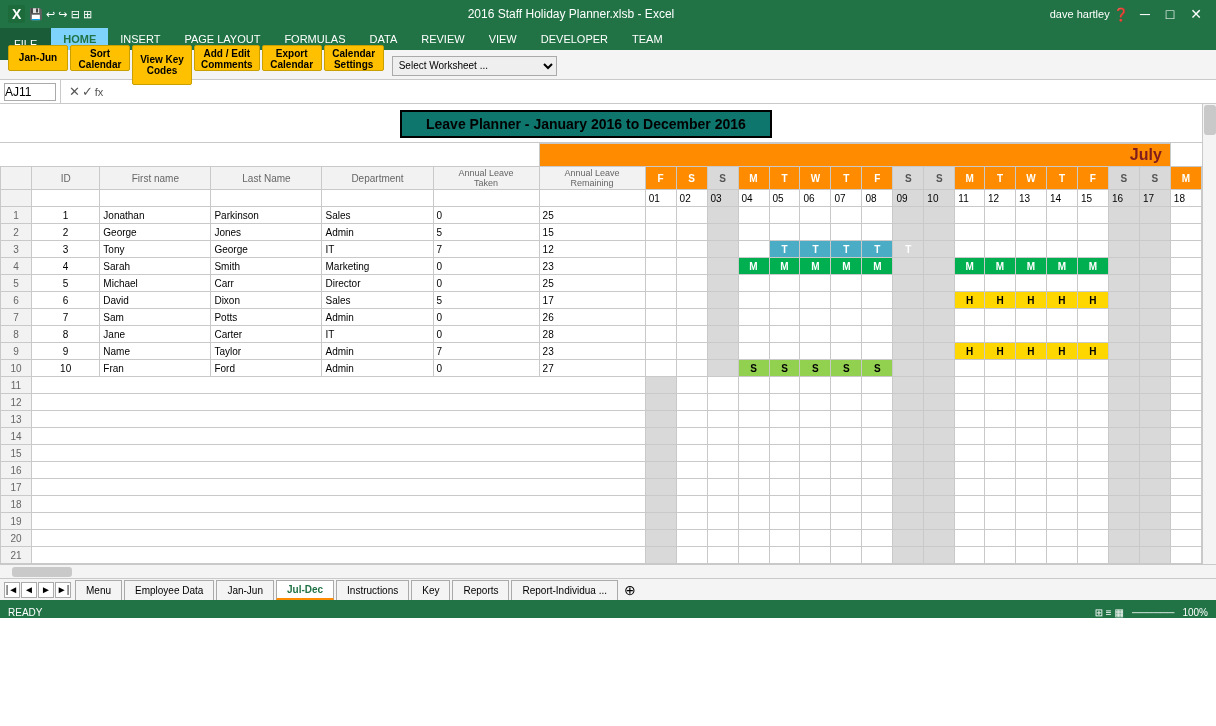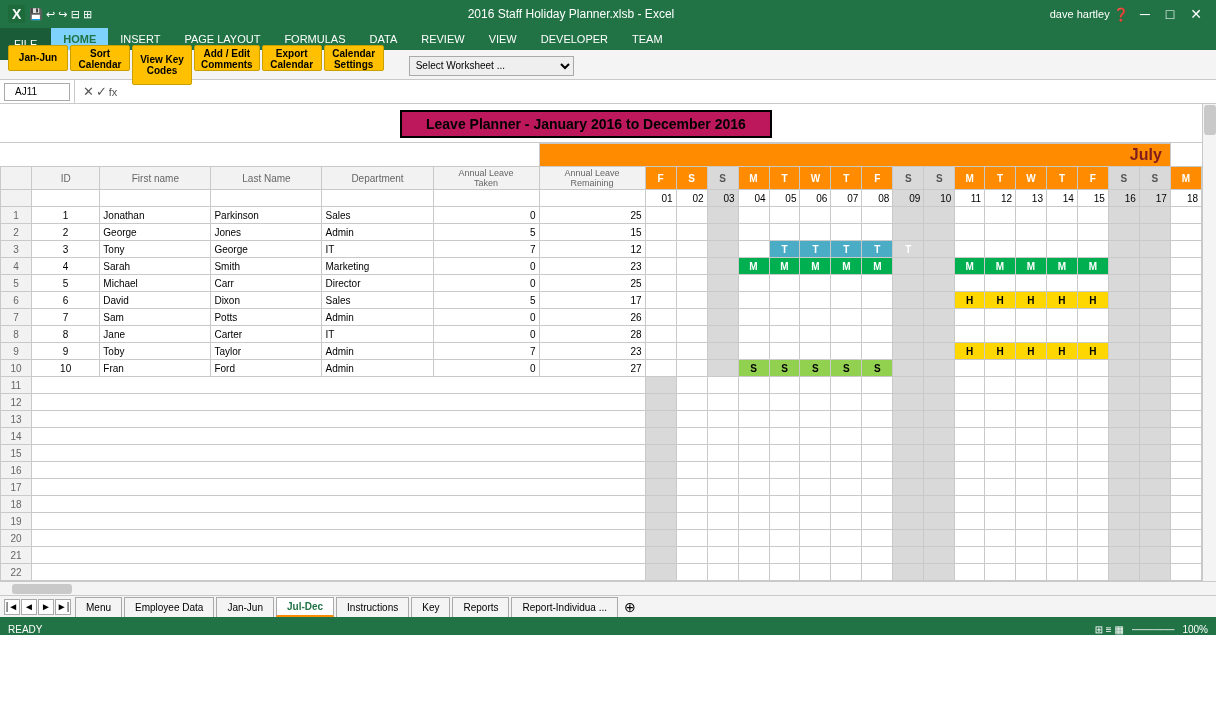--- a/index.html
+++ b/index.html
@@ -59,24 +59,24 @@
     
     .formula-bar {
       background: #fff;
       border-bottom: 1px solid #c9c9c9;
       display: flex;
       align-items: center;
       height: 24px;
       padding: 0 4px;
     }
     .name-box {
-      width: 66px;
+      width: 52px;
       border: 1px solid #aaa;
-      padding: 1px 10px;
-      font-size: 10px;
+      padding: 1px 0;
+      font-size: 12px;
       height: 18px;
     }
     .formula-icons { display: flex; align-items: center; gap: 2px; color: #555; font-size: 13px; margin: 0 4px; }
     .formula-input { flex: 1; border: none; outline: none; font-size: 11px; padding: 0 4px; }
     .ctrl-btn {
       background: #ffc000;
       border: 1px solid #c9a000;
       padding: 2px 6px;
       font-size: 10px;
       cursor: pointer;
@@ -108,21 +108,21 @@
       border: 1px solid #c9c9c9;
       padding: 1px 3px;
       white-space: nowrap;
       height: 17px;
     }
     .row-header { background: #f2f2f2; text-align: center; min-width: 18px; color: #666; }
     .col-header { background: #f2f2f2; text-align: center; color: #666; font-weight: normal; }
 
     
     .cell-id { text-align: center; }
-    .cell-num { text-align: right; }
+    .cell-num { text-align: left; }
     .leave-t { background: #4BACC6; color: #fff; text-align: center; font-weight: bold; }
     .leave-m { background: #00B050; color: #fff; text-align: center; font-weight: bold; }
     .leave-h { background: #FFD700; color: #000; text-align: center; font-weight: bold; }
     .leave-s { background: #92D050; color: #000; text-align: center; font-weight: bold; }
     .weekend { background: #d9d9d9; }
     .orange-header { background: #FF8C00; color: #fff; font-weight: bold; text-align: center; }
     .month-header { background: #FF8C00; color: #fff; font-weight: bold; text-align: right; font-size: 16px; padding: 2px 8px; }
 
     
     .sheet-tabs {
@@ -206,21 +206,21 @@
 
 <div class="ribbon">
   <div class="ribbon-group">
     <button class="ctrl-btn" style="height:26px;">Jan-Jun</button>
     <button class="ctrl-btn" style="height:26px;">Sort<br>Calendar</button>
     <button class="ctrl-btn" style="height:40px;">View Key<br>Codes</button>
     <button class="ctrl-btn" style="height:26px;">Add / Edit<br>Comments</button>
     <button class="ctrl-btn" style="height:26px;">Export<br>Calendar</button>
     <button class="ctrl-btn" style="height:26px;">Calendar<br>Settings</button>
   </div>
-  <div class="select-dropdown" style="margin-left:17px;">
+  <div class="select-dropdown" style="margin-left:0;">
     <select style="font-size:10px;width:165px;height:20px;">
       <option>Select Worksheet ...</option>
     </select>
   </div>
 </div>
 
 <div class="formula-bar">
   <input class="name-box" value="AJ11" style="">
   <div style="width:1px;background:#c9c9c9;height:100%;margin:0 4px;"></div>
   <div class="formula-icons">
@@ -230,21 +230,21 @@
   </div>
   <input class="formula-input" value="" style="">
 </div>
 
 <div style="display:flex;flex-direction:column;flex:1;overflow:hidden;position:relative;">
   <div style="display:flex;flex:1;overflow:hidden;">
 
     <div style="flex:1;overflow:auto;position:relative;">
 
       <div style="padding:6px 16px 4px 400px;background:#fff;border-bottom:1px solid #c9c9c9;">
-        <div style="border:2px solid #000;background:#be185d;padding:4px 24px;display:inline-block;font-size:14px;font-weight:bold;text-align:center;">
+        <div style="border:2px solid #000;background:#0f766e;padding:4px 24px;display:inline-block;font-size:14px;font-weight:bold;text-align:center;">
           <span>Leave Planner - January 2016 to December 2016</span>
         </div>
       </div>
 
       <table style="width:100%;font-size:10px;">
 
         <tbody>
             <tr>
           <td colspan="6" style="background:#fff;border:none;"></td>
           <td colspan="18" class="month-header" style="background:#FF8C00;color:#7f1d1d;font-weight:bold;text-align:right;font-size:16px;padding:2px 8px;">
@@ -521,21 +521,21 @@
               <td></td>
               <td></td>
               <td></td>
           <td class="weekend"></td>
               <td class="weekend"></td>
           <td></td>
         </tr>
         <tr>
           <td class="row-header">9</td>
           <td class="cell-id">9</td>
-          <td>Toby</td>
+          <td>Name</td>
           <td>Taylor</td>
           <td>Admin</td>
           <td class="cell-num">7</td>
           <td class="cell-num">23</td>
           <td></td>
               <td></td>
           <td class="weekend"></td>
           <td></td>
               <td></td>
               <td></td>
@@ -795,42 +795,20 @@
               <td></td>
               <td></td>
               <td></td>
               <td></td>
               <td class="weekend"></td>
               <td class="weekend"></td>
               <td></td>
             </tr>
         <tr>
               <td class="row-header">21</td>
-              <td colspan="6"></td>
-              <td class="weekend"></td>
-              <td></td>
-              <td></td>
-              <td></td>
-              <td></td>
-              <td></td>
-              <td></td>
-              <td></td>
-              <td class="weekend"></td>
-              <td class="weekend"></td>
-              <td></td>
-              <td></td>
-              <td></td>
-              <td></td>
-              <td></td>
-              <td class="weekend"></td>
-              <td class="weekend"></td>
-              <td></td>
-            </tr>
-        <tr>
-              <td class="row-header">22</td>
               <td colspan="6"></td>
               <td class="weekend"></td>
               <td></td>
               <td></td>
               <td></td>
               <td></td>
               <td></td>
               <td></td>
               <td></td>
               <td class="weekend"></td>

